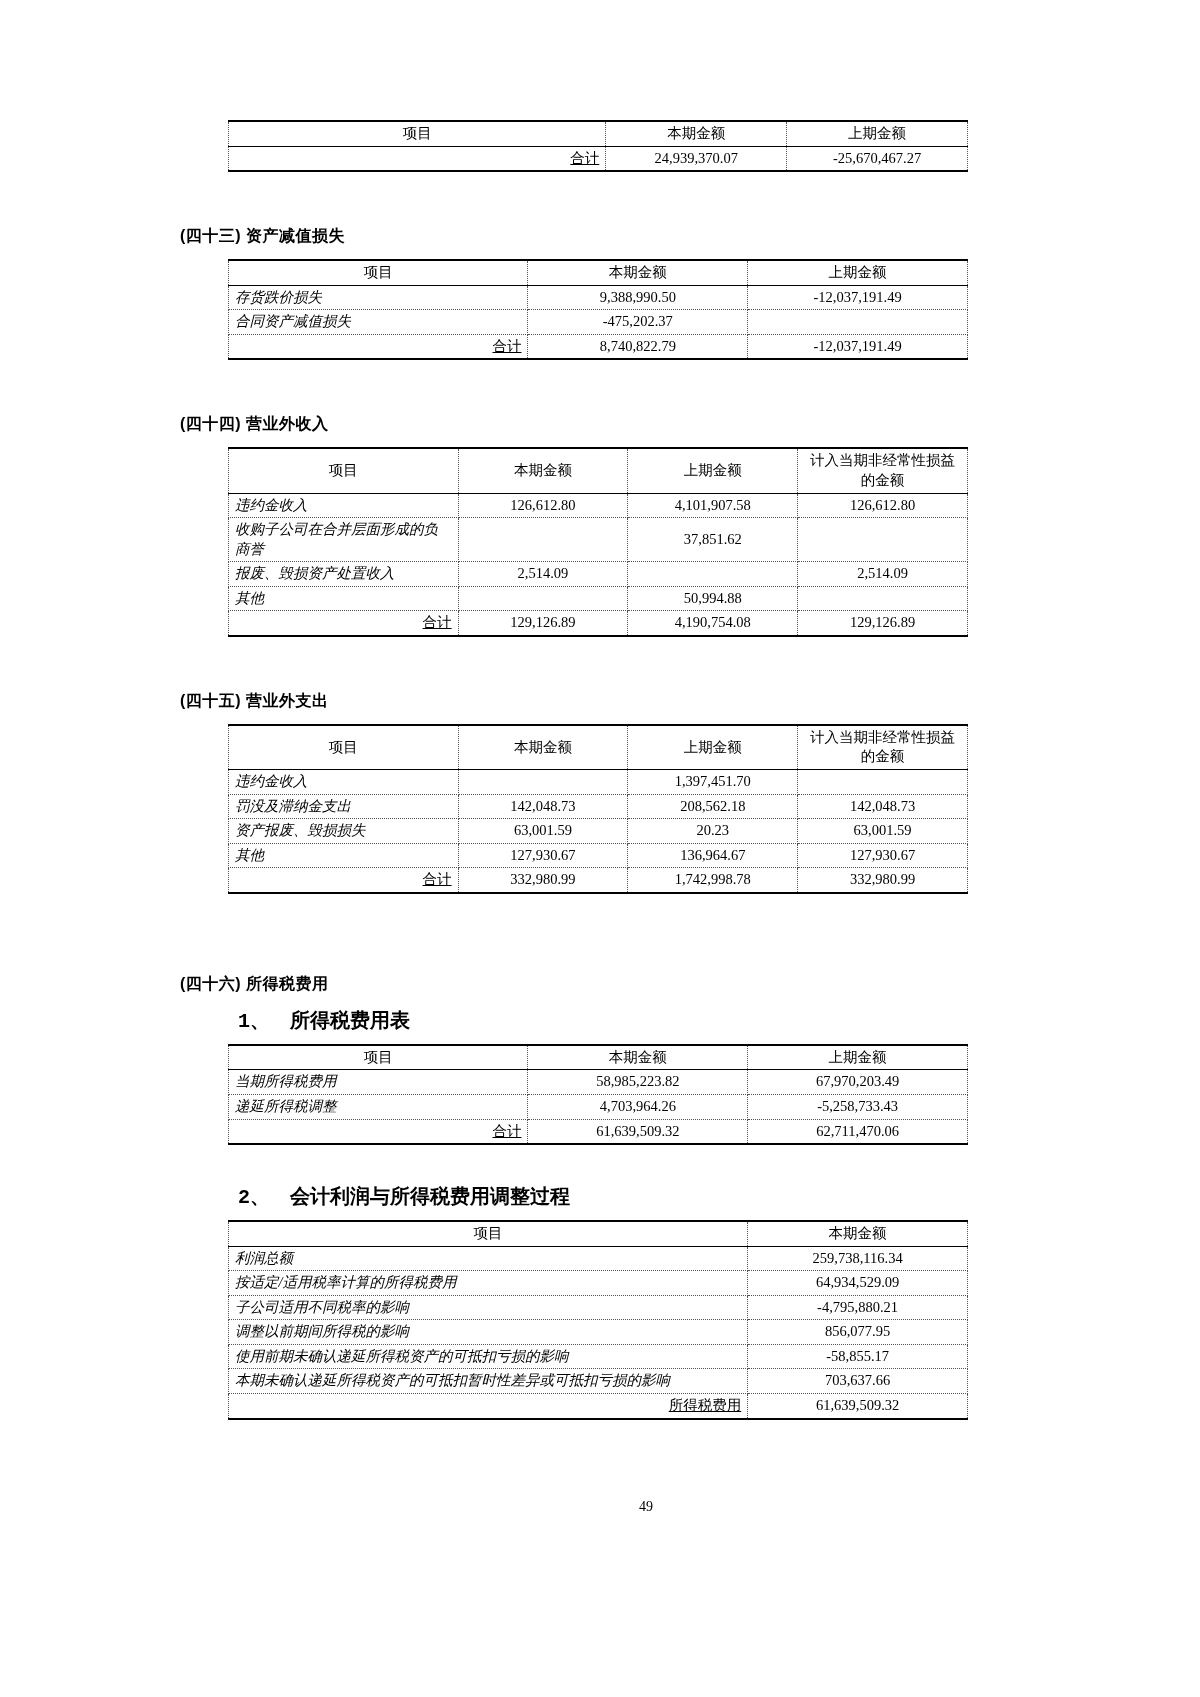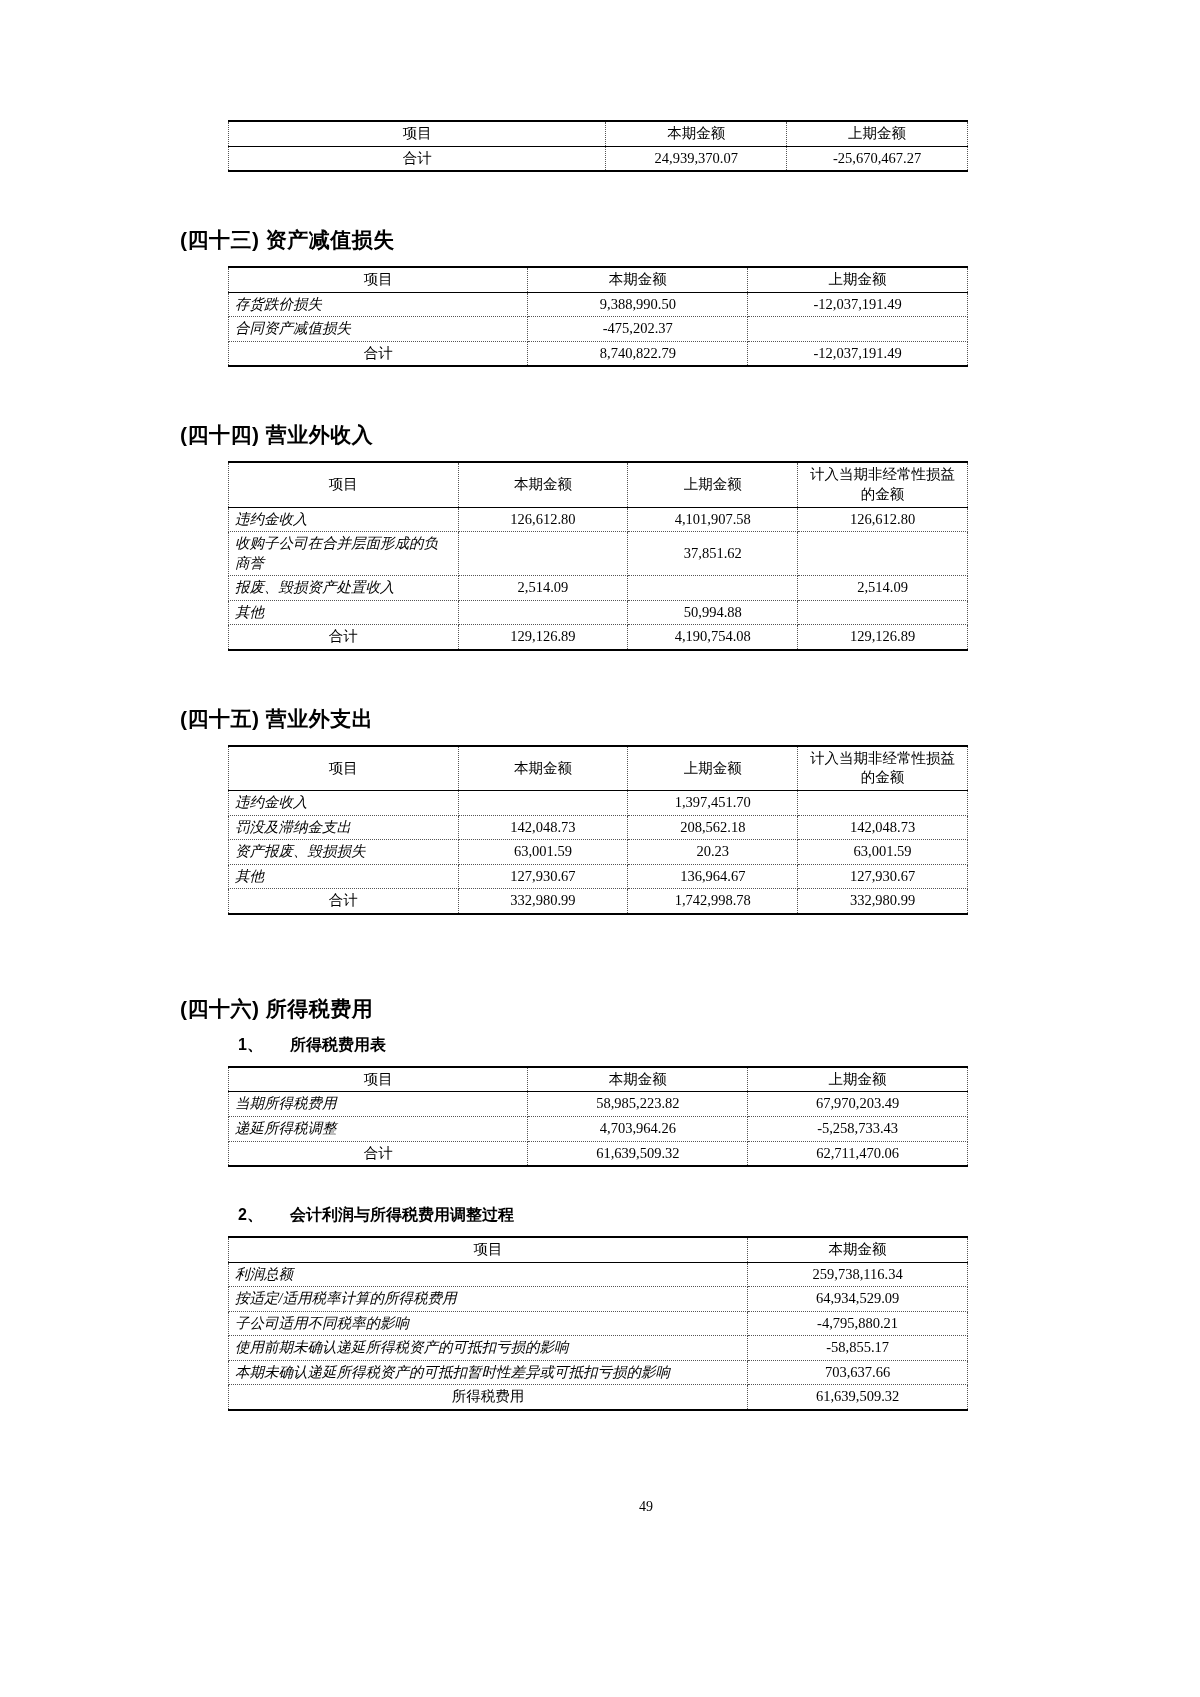--- a/index.html
+++ b/index.html
@@ -17,28 +17,28 @@
   .page {
     width: 1120px;
     height: 1697px;
     box-sizing: border-box;
     padding: 120px 180px 0 180px;
     position: relative;
   }
   .section-heading {
     font-family: "Liberation Sans", sans-serif;
     font-weight: bold;
-    font-size: 21px;
+    font-size: 16px;
     margin: 0 0 12px 0;
     letter-spacing: 0.5px;
   }
   .sub-heading {
-    font-family: Liberation Sans, sans-serif;
+    font-family: Liberation Mono, monospace;
     font-weight: bold;
-    font-size: 16px;
+    font-size: 20px;
     margin: 0 0 10px 0;
     padding-left: 58px;
   }
   .sub-heading .num {
     display: inline-block;
     width: 52px;
   }
   table.fin {
     border-collapse: collapse;
     font-size: 14.5px;
@@ -55,21 +55,21 @@
   table.fin thead td {
     text-align: center;
     border-top: 2px solid #000;
     border-bottom: 1px solid #000;
   }
   table.fin tbody tr:last-child td {
     border-bottom: 2px solid #000;
   }
   table.fin td.left { text-align: left; font-style: italic; }
   table.fin td.right { text-align: center; }
-  table.fin td.center { text-align: center; }
+  table.fin td.center { text-align: right; text-decoration: underline; }
 
   .tbl-wrap { margin-bottom: 8px; }
 
   
   .t1 { width: 740px; margin-left: 48px; }
   .t1 col.c1 { width: 378px; }
   .t1 col.c2 { width: 181px; }
   .t1 col.c3 { width: 181px; }
 
   
@@ -353,20 +353,24 @@
         </tr>
         <tr>
           <td class="left">按适定/适用税率计算的所得税费用</td>
           <td class="right">64,934,529.09</td>
         </tr>
         <tr>
           <td class="left">子公司适用不同税率的影响</td>
           <td class="right">-4,795,880.21</td>
         </tr>
         <tr>
+          <td class="left">调整以前期间所得税的影响</td>
+          <td class="right">856,077.95</td>
+        </tr>
+        <tr>
           <td class="left">使用前期未确认递延所得税资产的可抵扣亏损的影响</td>
           <td class="right">-58,855.17</td>
         </tr>
         <tr>
           <td class="left">本期未确认递延所得税资产的可抵扣暂时性差异或可抵扣亏损的影响</td>
           <td class="right">703,637.66</td>
         </tr>
         <tr>
           <td class="center">所得税费用</td>
           <td class="right">61,639,509.32</td>

